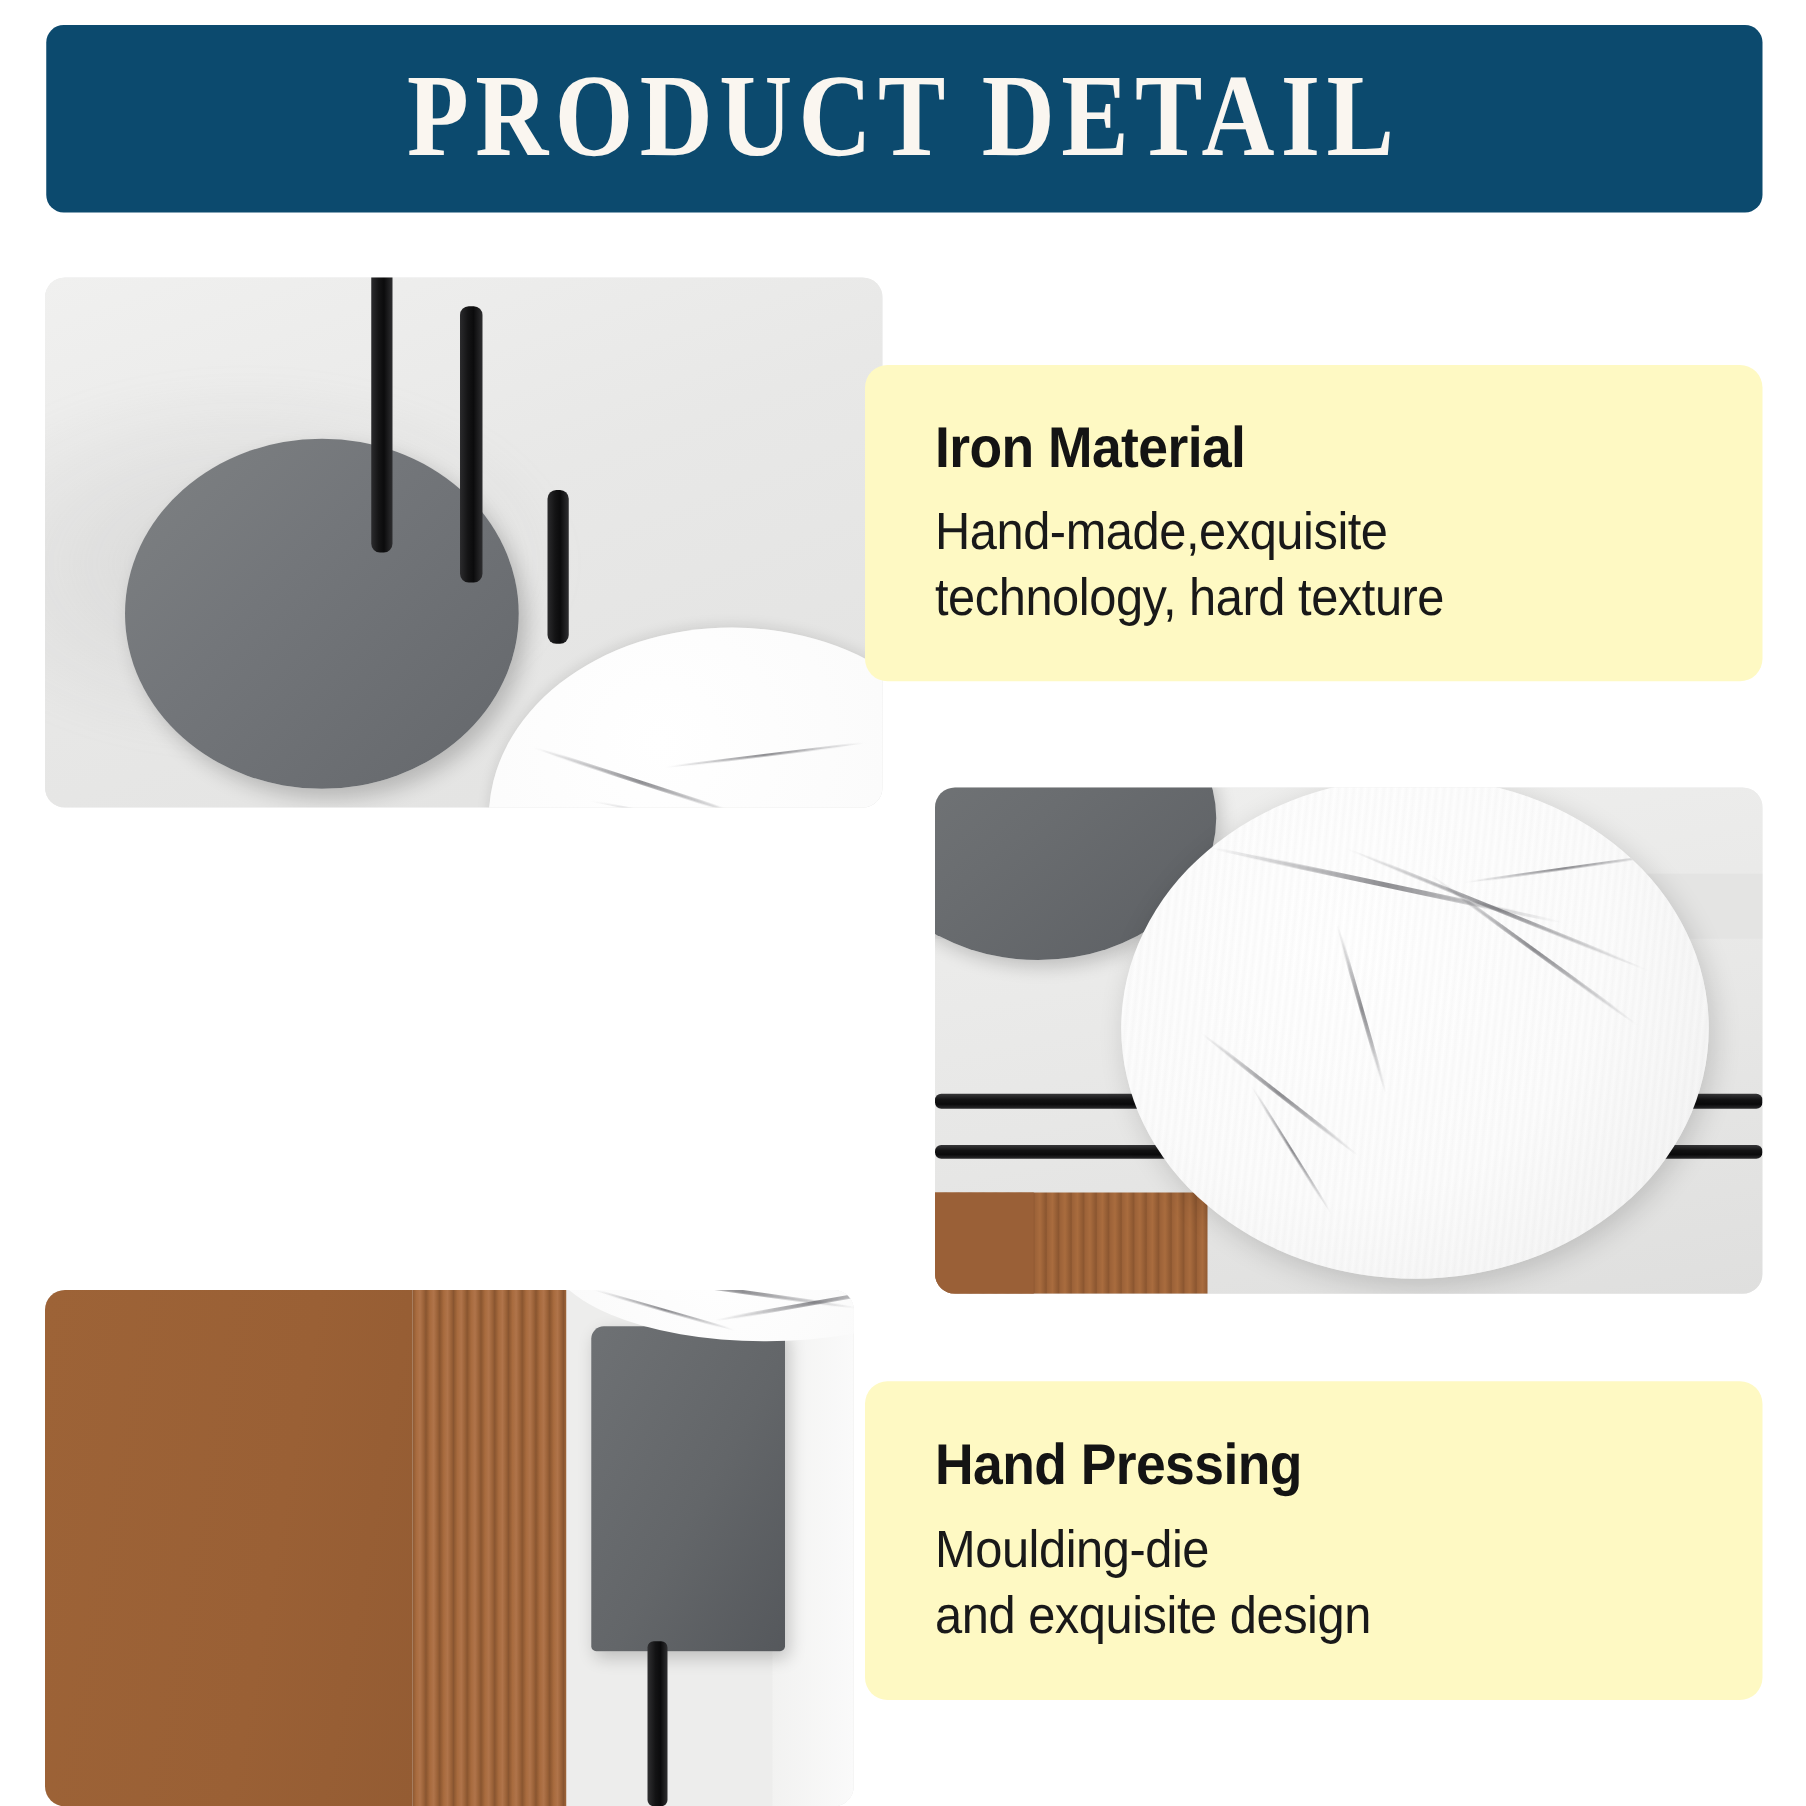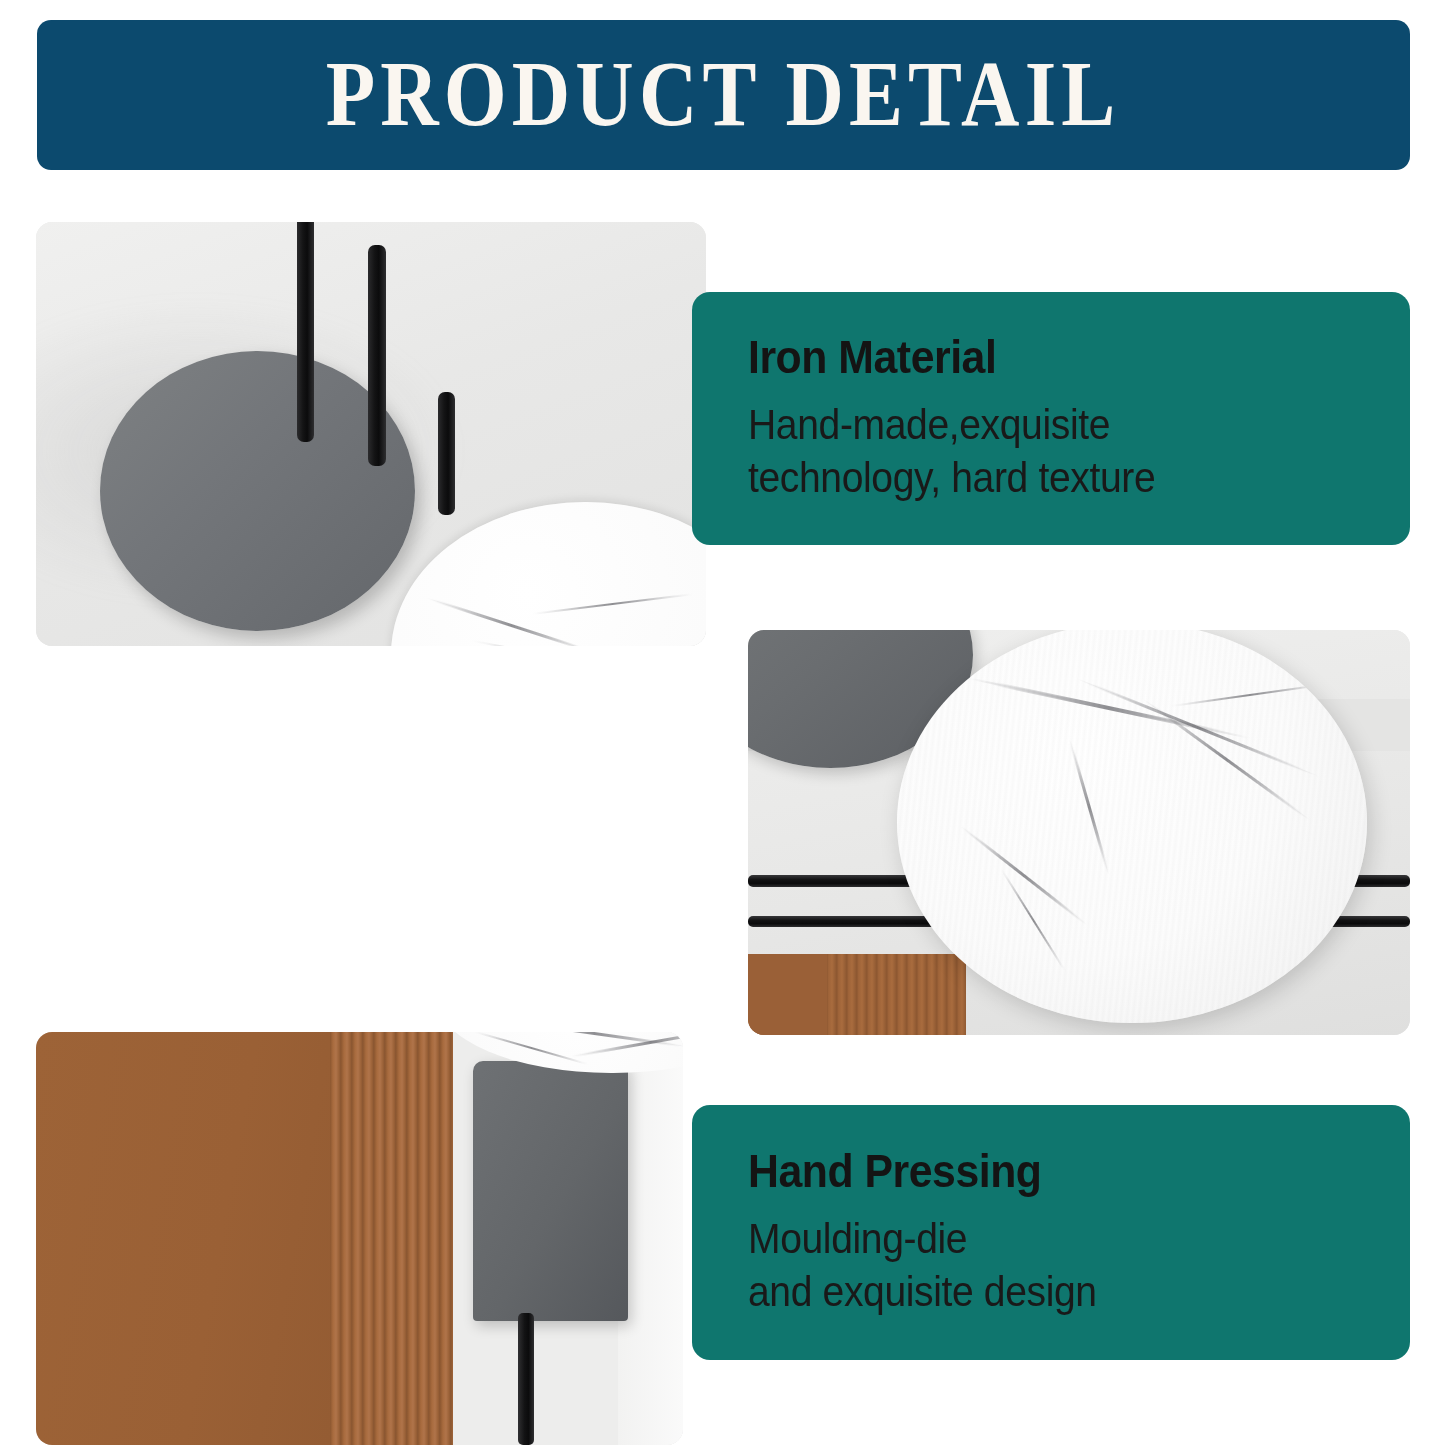--- a/index.html
+++ b/index.html
@@ -51,21 +51,21 @@
   
   .photo {
     position: absolute;
     overflow: hidden;
     background: #E9E9E9;
   }
 
   
   .textcard {
     position: absolute;
-    background: #0f766e;
+    background: #fef9c3;
     border-radius: 18px;
     box-sizing: border-box;
   }
   .tc-inner {
     position: absolute;
     left: 56px;
     right: 56px;
     top: 50%;
     transform: translateY(-50%);
   }

